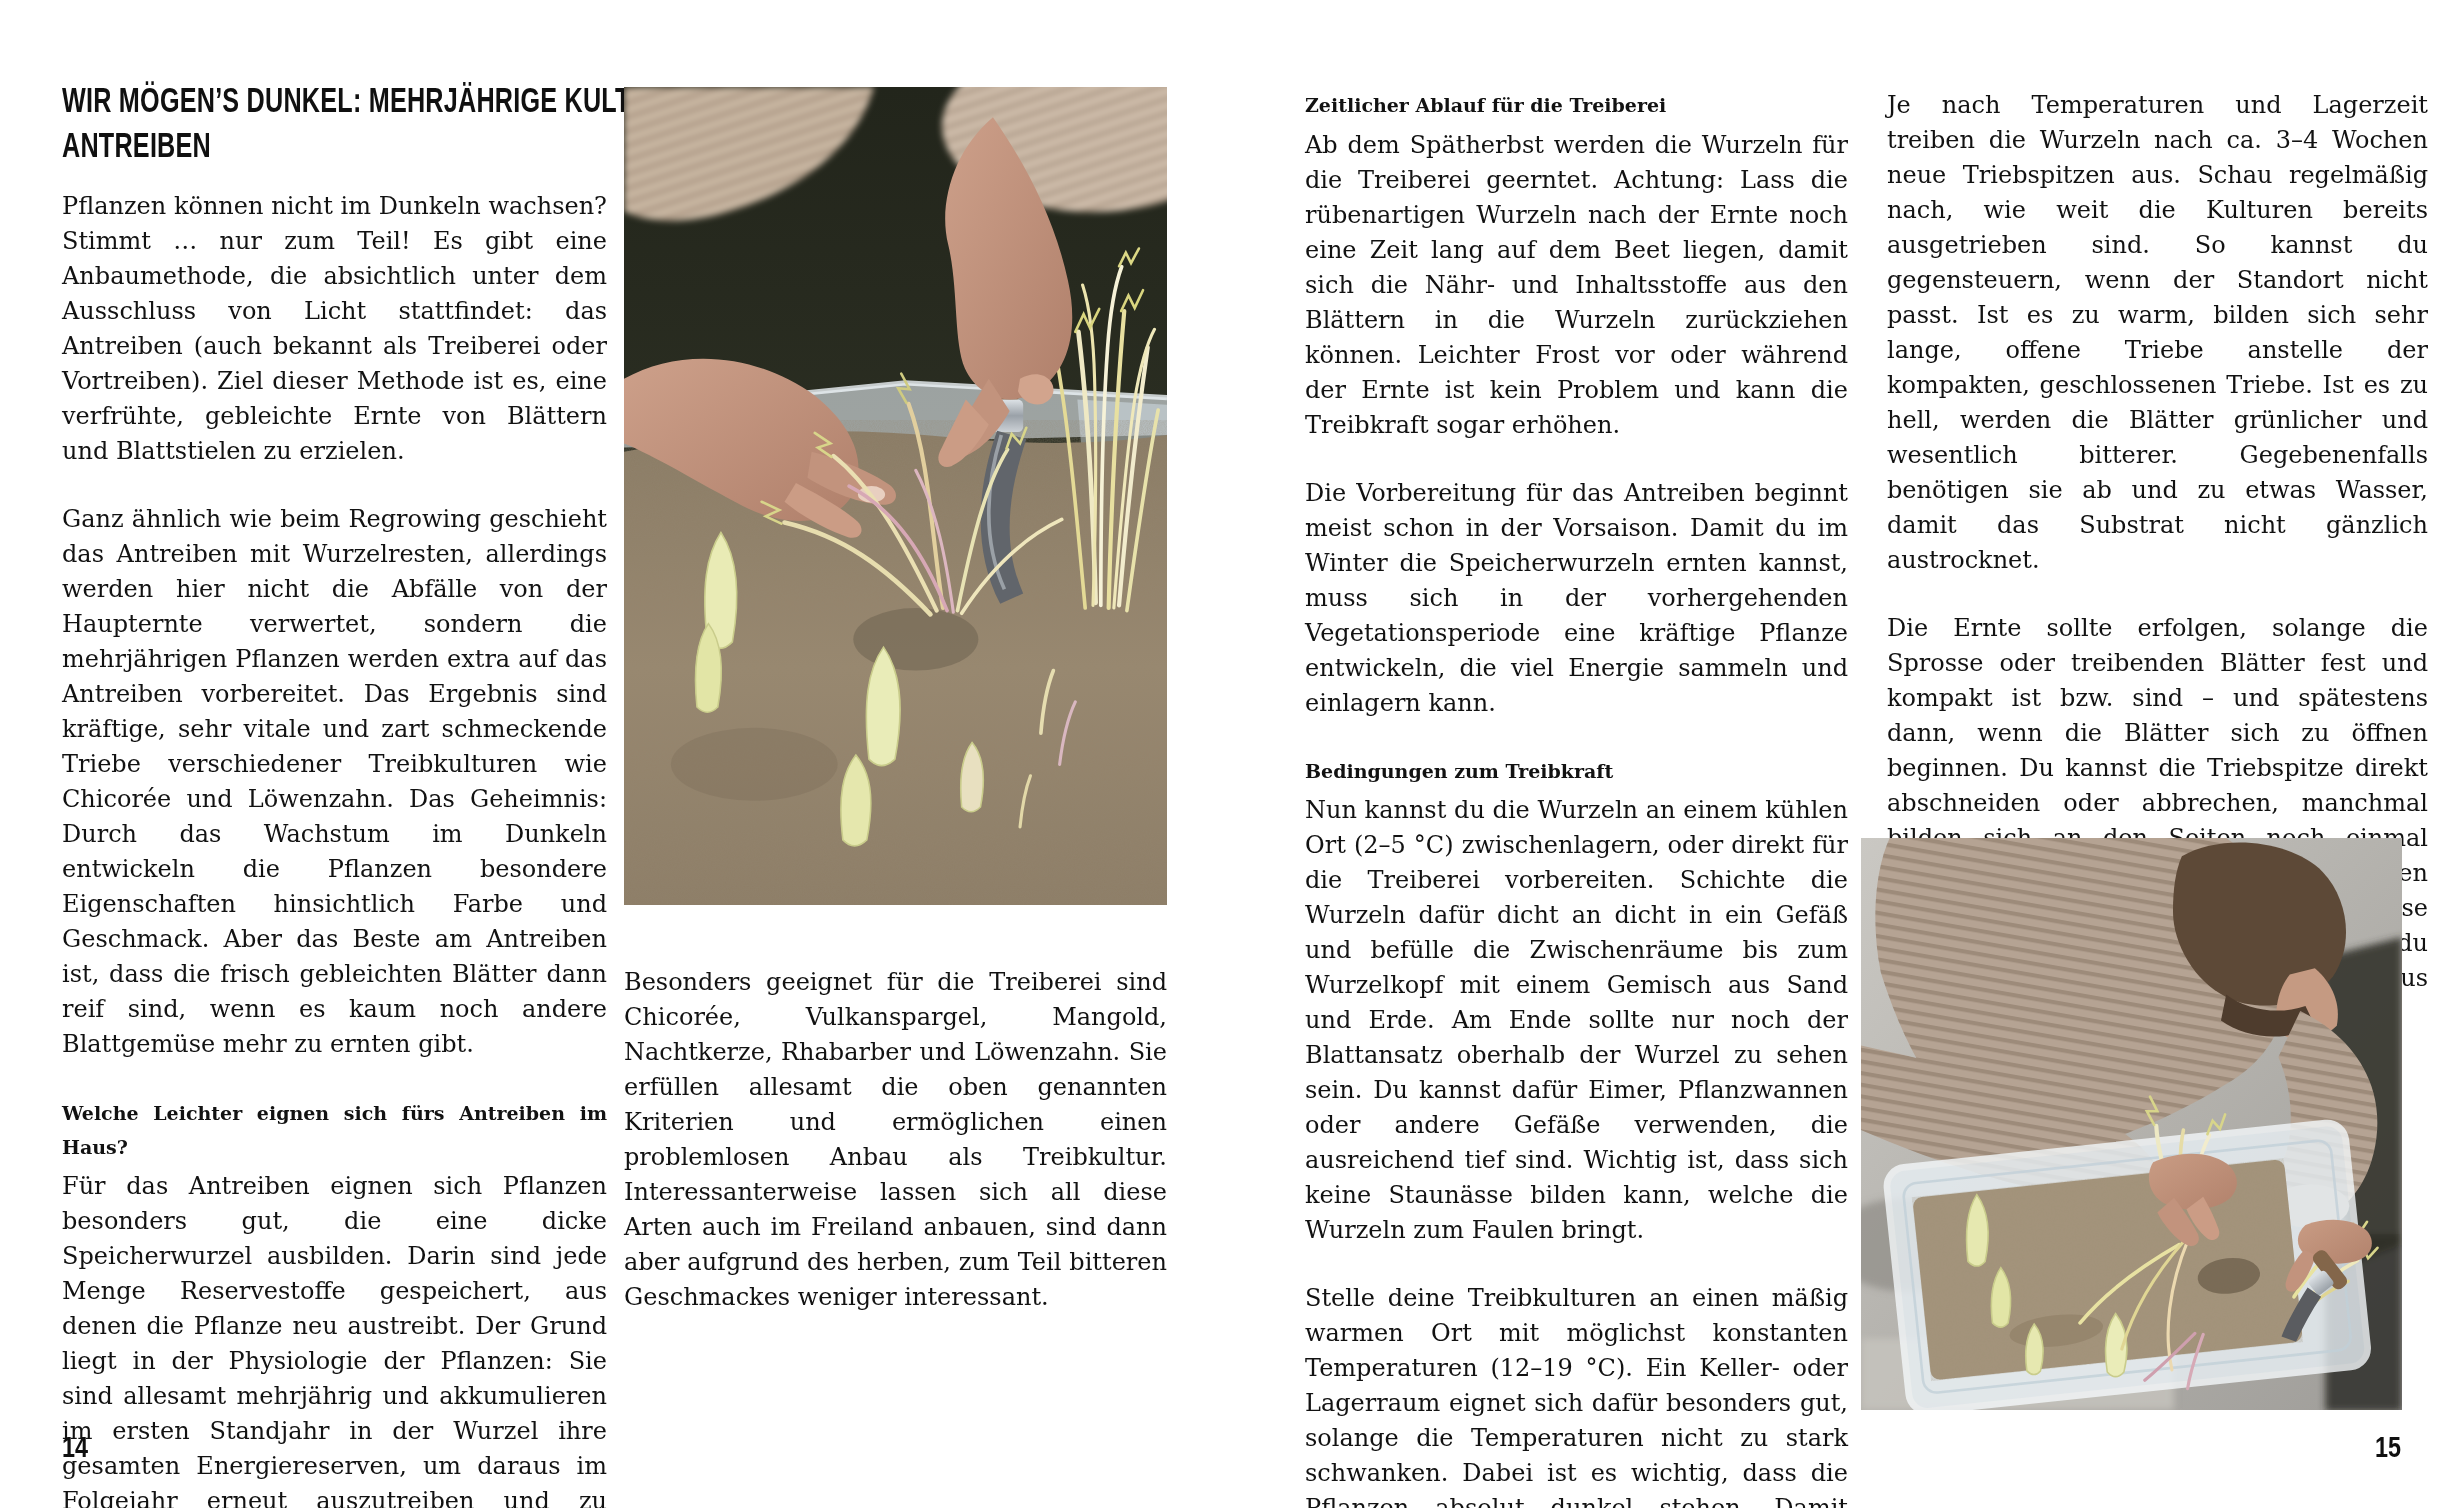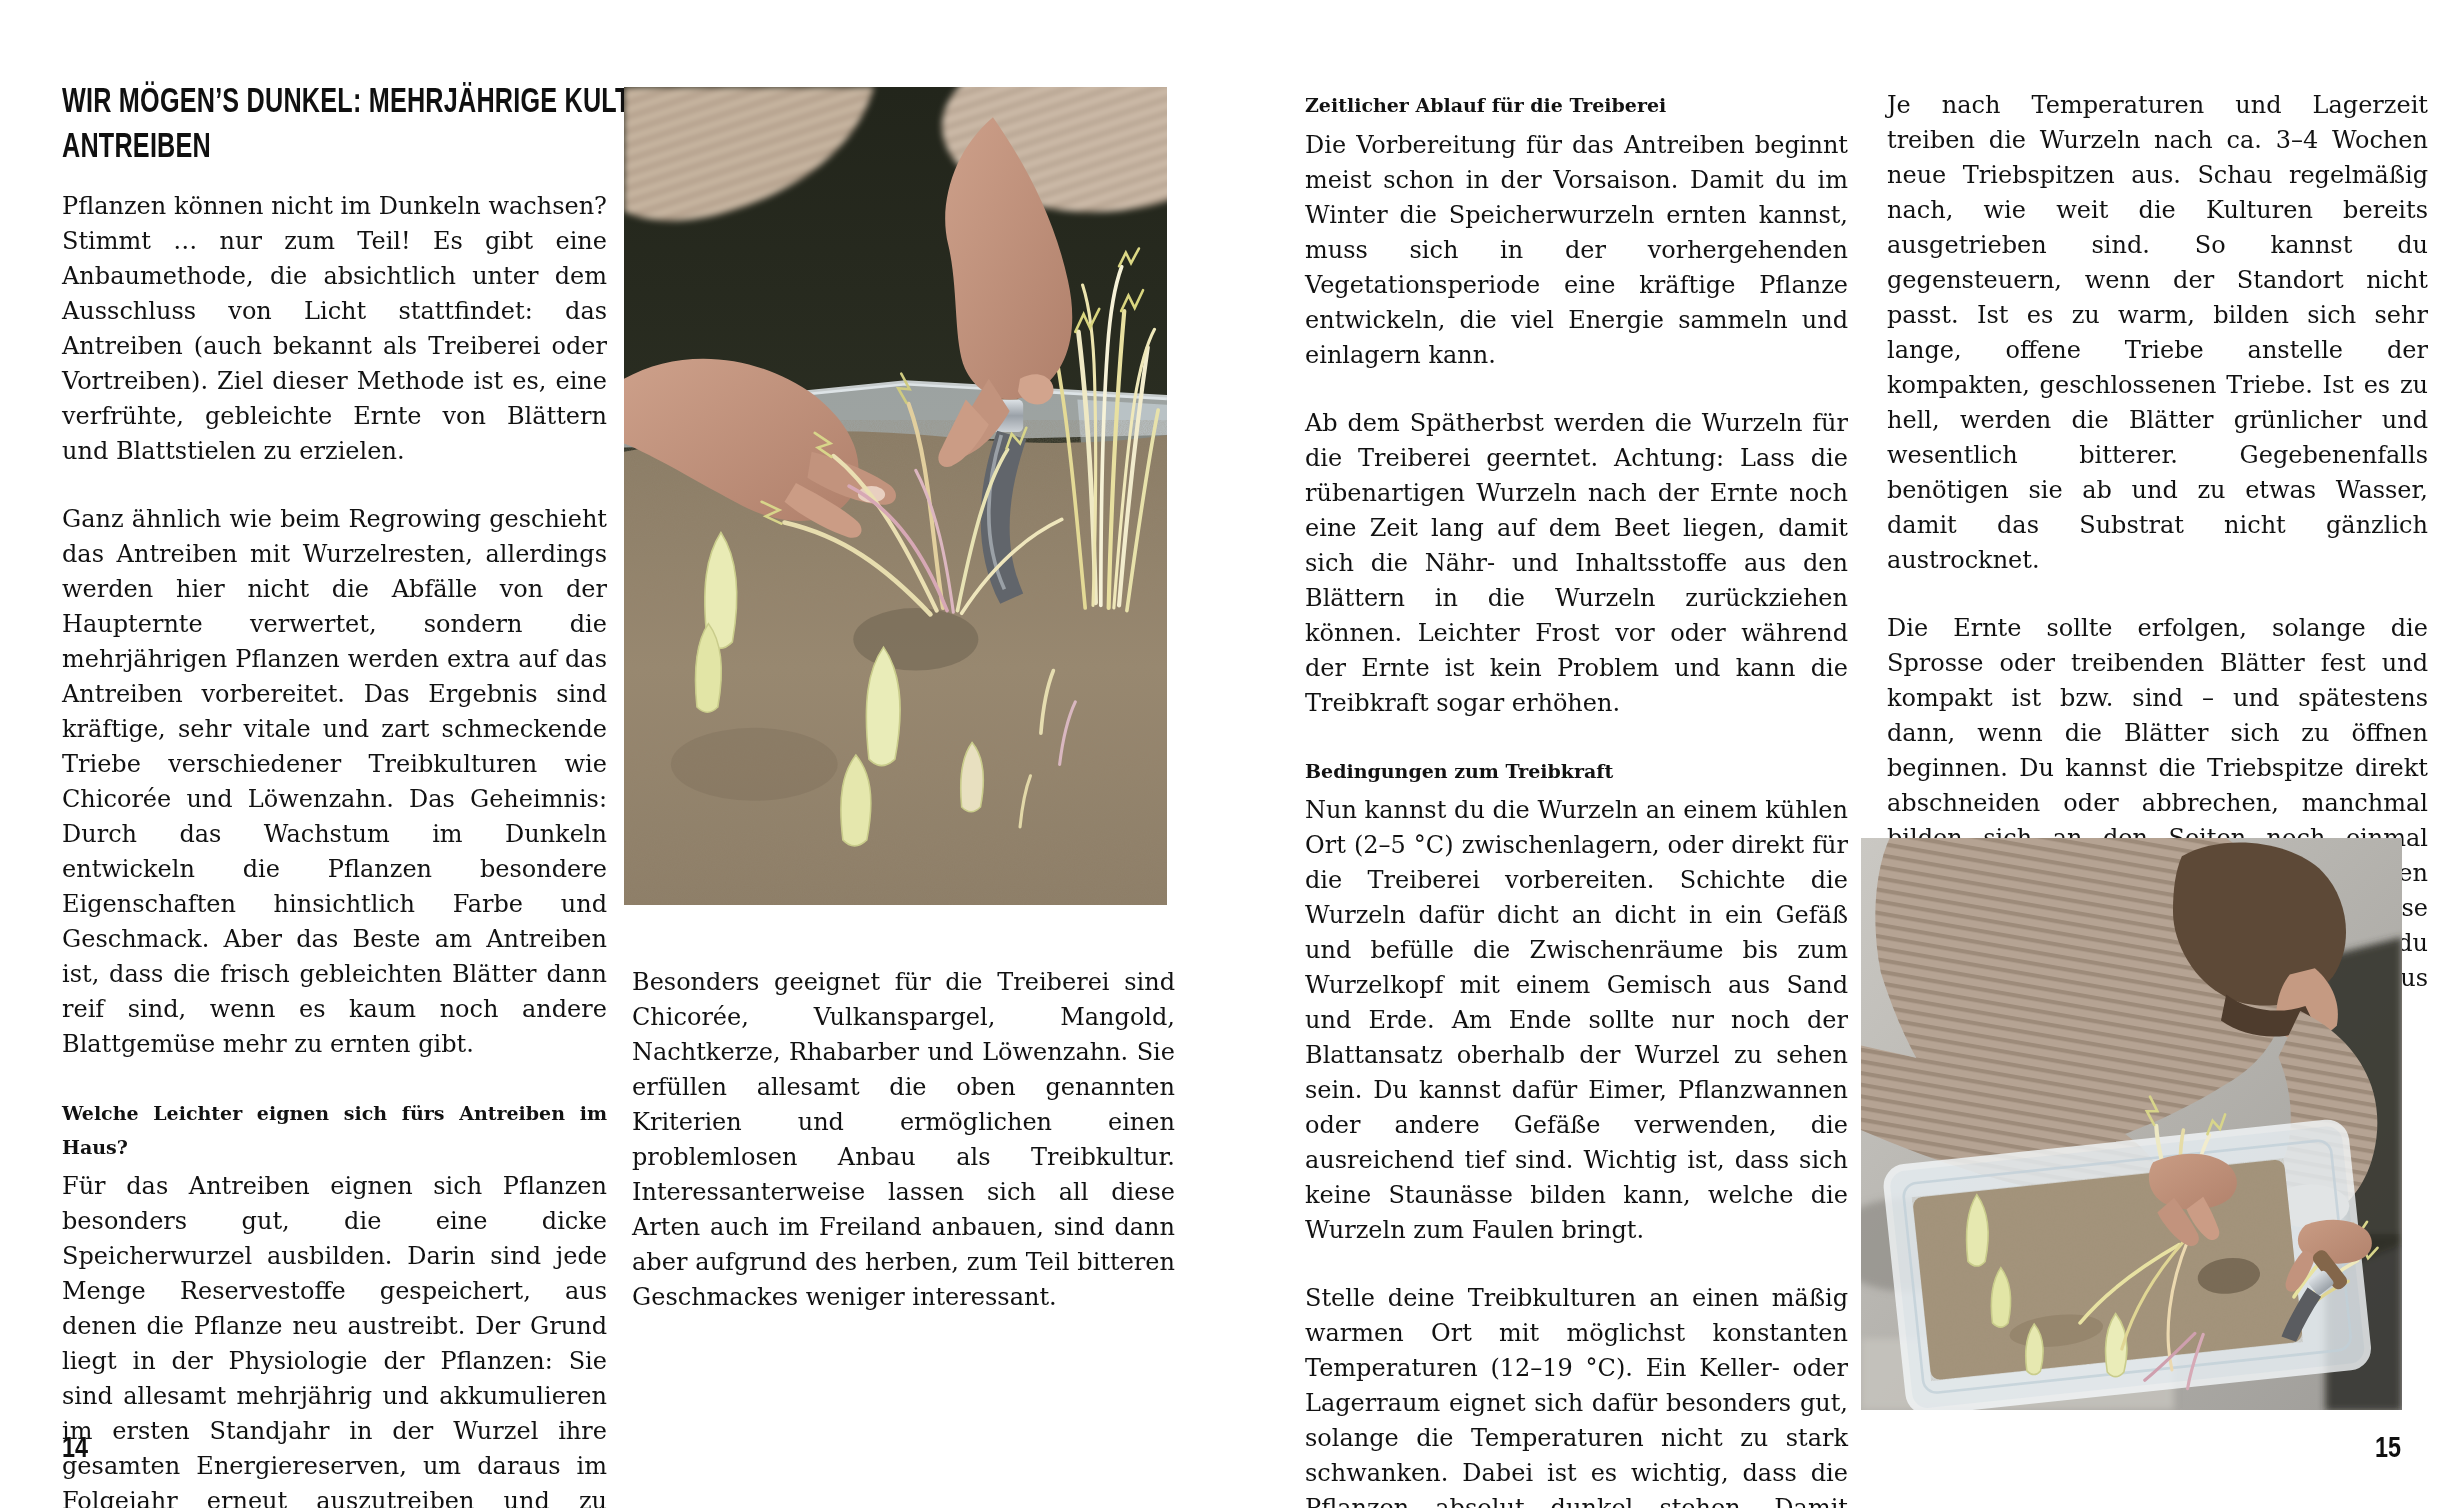--- a/index.html
+++ b/index.html
@@ -154,33 +154,33 @@
         </g>
 
         <g fill="none" stroke-linecap="round">
           <path d="M800,1240 C804,1190 812,1150 824,1120" stroke="#e6ddb0" stroke-width="7"></path>
           <path d="M836,1300 C842,1250 852,1210 866,1180" stroke="#d9b7c0" stroke-width="6"></path>
           <path d="M760,1420 C764,1380 770,1348 780,1322" stroke="#e2d8a8" stroke-width="6"></path>
         </g>
       </svg>
     </div>
 
-    <div class="col body-text" style="left:624px;top:965px;width:543px;margin-left:8px;">
+    <div class="col body-text" style="left:624px;top:965px;width:543px;">
       <p class="tight">Besonders geeignet für die Treiberei sind Chicorée, Vulkanspargel, Mangold, Nachtkerze, Rhabarber und Löwenzahn. Sie erfüllen allesamt die oben genannten Kriterien und ermöglichen einen problemlosen Anbau als Treibkultur. Interessanterweise lassen sich all diese Arten auch im Freiland anbauen, sind dann aber aufgrund des herben, zum Teil bitteren Geschmackes weniger interessant.</p>
     </div>
 
     <div class="pagenum left" style="left:62px;top:1432px;">14</div>
   </div>
 
   <div>
 
     <div class="col body-text" style="left:1305px;top:88px;width:543px;">
       <div class="subhead first">Zeitlicher Ablauf für die Treiberei</div>
+      <p>Ab dem Spätherbst werden die Wurzeln für die Treiberei geerntet. Achtung: Lass die rübenartigen Wurzeln nach der Ernte noch eine Zeit lang auf dem Beet liegen, damit sich die Nähr- und Inhaltsstoffe aus den Blättern in die Wurzeln zurückziehen können. Leichter Frost vor oder während der Ernte ist kein Problem und kann die Treibkraft sogar erhöhen.</p>
       <p>Die Vorbereitung für das Antreiben beginnt meist schon in der Vorsaison. Damit du im Winter die Speicherwurzeln ernten kannst, muss sich in der vorhergehenden Vegetationsperiode eine kräftige Pflanze entwickeln, die viel Energie sammeln und einlagern kann.</p>
-      <p>Ab dem Spätherbst werden die Wurzeln für die Treiberei geerntet. Achtung: Lass die rübenartigen Wurzeln nach der Ernte noch eine Zeit lang auf dem Beet liegen, damit sich die Nähr- und Inhaltsstoffe aus den Blättern in die Wurzeln zurückziehen können. Leichter Frost vor oder während der Ernte ist kein Problem und kann die Treibkraft sogar erhöhen.</p>
       <div class="subhead" style="margin-top:0;">Bedingungen zum Treibkraft</div>
       <p>Nun kannst du die Wurzeln an einem kühlen Ort (2–5 °C) zwischenlagern, oder direkt für die Treiberei vorbereiten. Schichte die Wurzeln dafür dicht an dicht in ein Gefäß und befülle die Zwischenräume bis zum Wurzelkopf mit einem Gemisch aus Sand und Erde. Am Ende sollte nur noch der Blattansatz oberhalb der Wurzel zu sehen sein. Du kannst dafür Eimer, Pflanzwannen oder andere Gefäße verwenden, die ausreichend tief sind. Wichtig ist, dass sich keine Staunässe bilden kann, welche die Wurzeln zum Faulen bringt.</p>
       <p class="tight">Stelle deine Treibkulturen an einen mäßig warmen Ort mit möglichst konstanten Temperaturen (12–19 °C). Ein Keller- oder Lagerraum eignet sich dafür besonders gut, solange die Temperaturen nicht zu stark schwanken. Dabei ist es wichtig, dass die Pflanzen absolut dunkel stehen. Damit verhinderst du, dass sich zu viel vom Pflanzenfarbstoff Chlorophyll und dem bitter schmeckenden Lactucopikrin bildet. Ist der Raum nicht vollends dunkel, decke die Wurzeln mit einer Folie, einem zweiten Gefäß oder einer Plane ab.</p>
     </div>
 
     <div class="col body-text" style="left:1861px;top:88px;width:541px;margin-left:26px;">
       <p>Je nach Temperaturen und Lagerzeit treiben die Wurzeln nach ca. 3–4 Wochen neue Triebspitzen aus. Schau regelmäßig nach, wie weit die Kulturen bereits ausgetrieben sind. So kannst du gegensteuern, wenn der Standort nicht passt. Ist es zu warm, bilden sich sehr lange, offene Triebe anstelle der kompakten, geschlossenen Triebe. Ist es zu hell, werden die Blätter grünlicher und wesentlich bitterer. Gegebenenfalls benötigen sie ab und zu etwas Wasser, damit das Substrat nicht gänzlich austrocknet.</p>
       <p class="tight">Die Ernte sollte erfolgen, solange die Sprosse oder treibenden Blätter fest und kompakt ist bzw. sind – und spätestens dann, wenn die Blätter sich zu öffnen beginnen. Du kannst die Triebspitze direkt abschneiden oder abbrechen, manchmal bilden sich an den Seiten noch einmal kleinere Triebe nach. Bei Arten, die keinen festen Kopf bilden, wie beispielsweise Löwenzahn oder Nachtkerze, kannst du regelmäßig frische, gebleichte Blätter aus der Mitte des Herzes herauszupfen.</p>
     </div>
 

